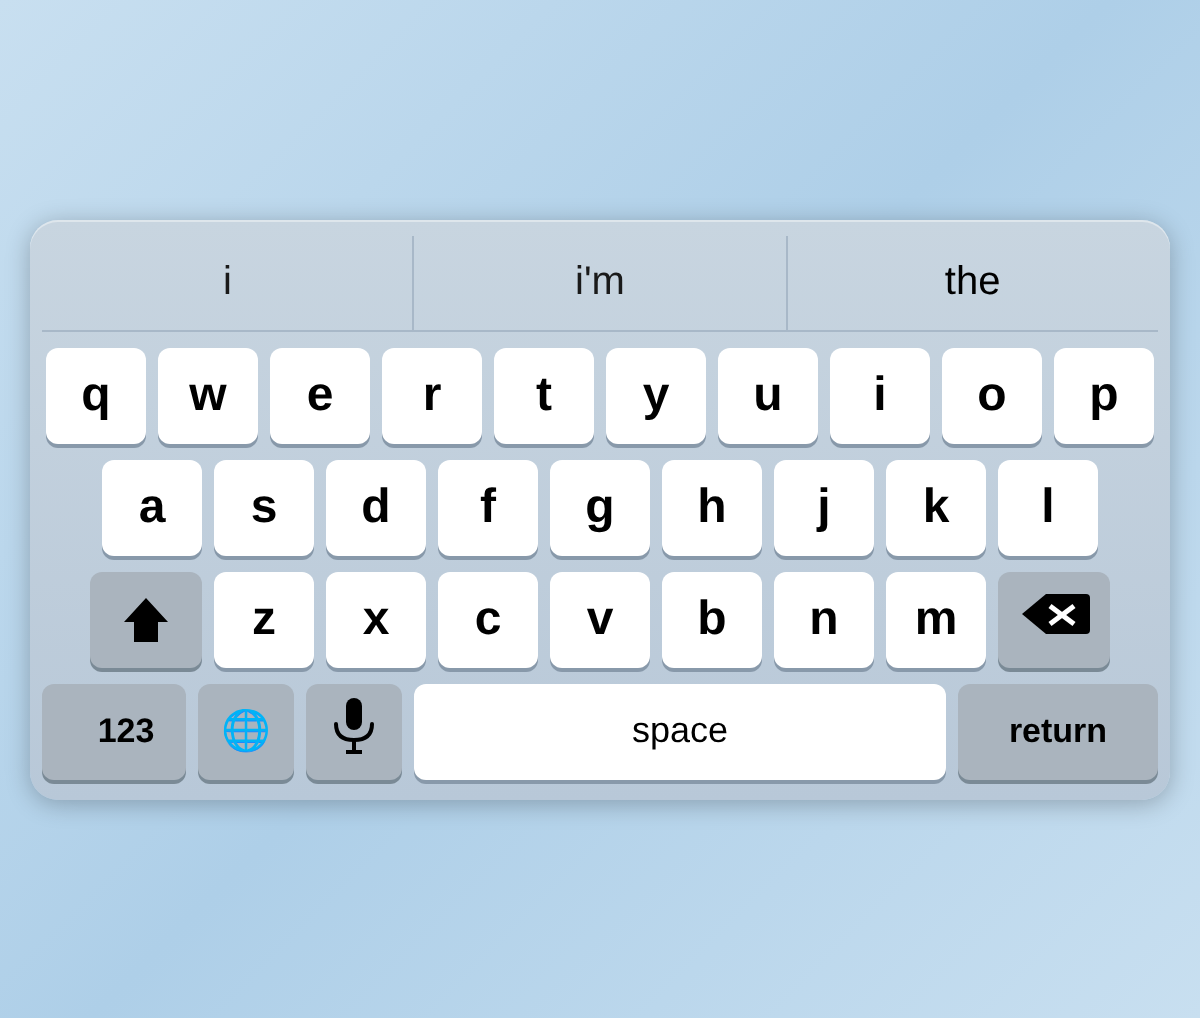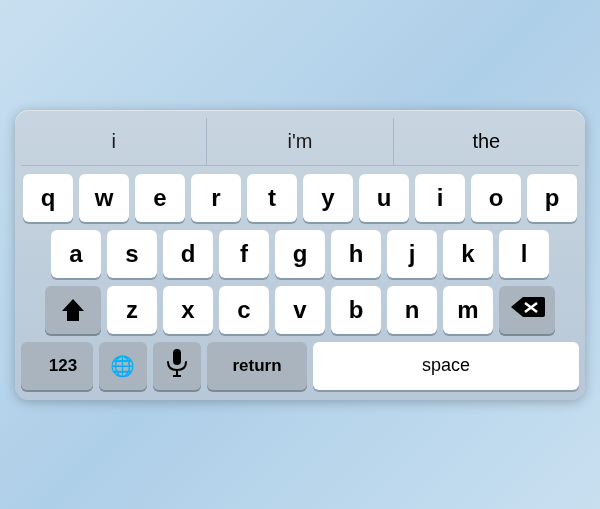--- a/index.html
+++ b/index.html
@@ -265,22 +265,22 @@
       <div class="key key-special key-mic">
         <span>
           <svg viewBox="0 0 22 30" width="22" height="30">
             <rect x="7" y="1" width="8" height="16" rx="4" fill="#000"></rect>
             <path d="M2,14 Q2,22 11,22 Q20,22 20,14" fill="none" stroke="#000" stroke-width="2" stroke-linecap="round"></path>
             <line x1="11" y1="22" x2="11" y2="28" stroke="#000" stroke-width="2"></line>
             <line x1="7" y1="28" x2="15" y2="28" stroke="#000" stroke-width="2"></line>
           </svg>
         </span>
       </div>
+      <div class="key key-space">
+        <span>space</span>
+      </div>
       <div class="key key-special key-return">
         <span>return</span>
       </div>
-      <div class="key key-space">
-        <span>space</span>
-      </div>
     </div>
 
   </div>
 </div>
 
 </body></html>

